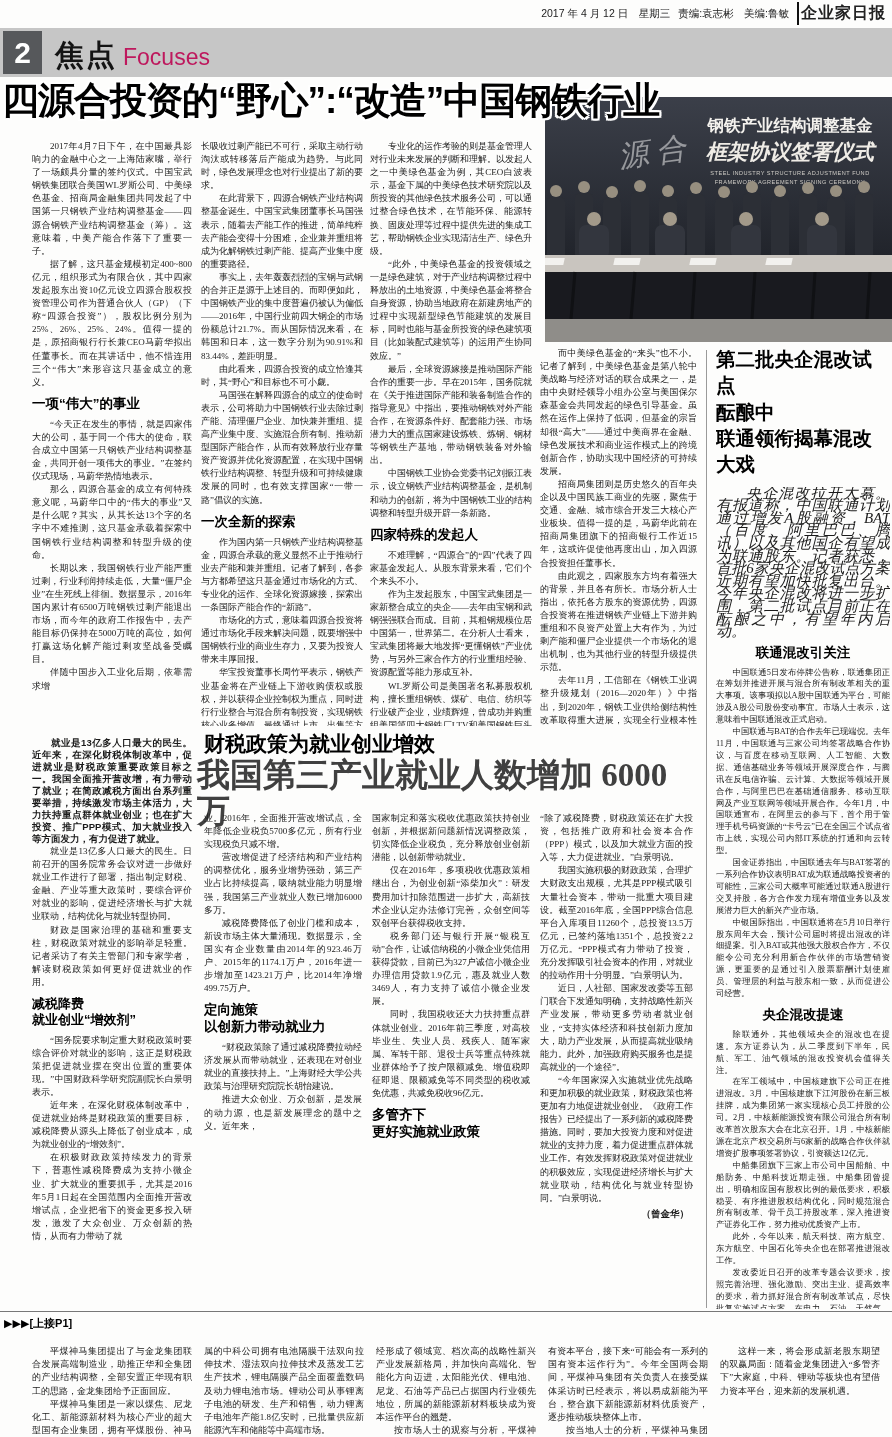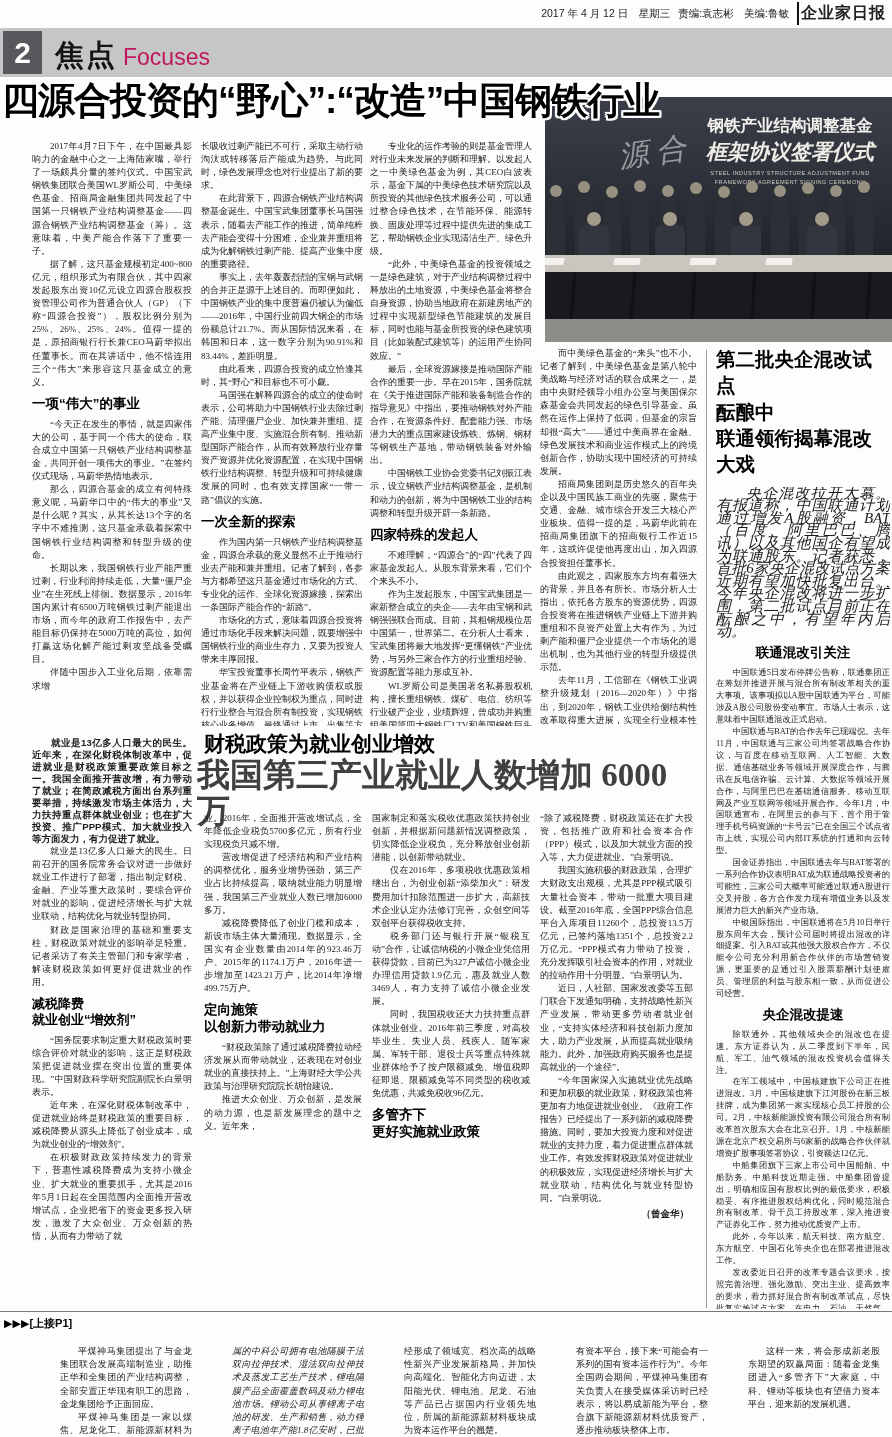--- a/index.html
+++ b/index.html
@@ -48,22 +48,22 @@
   #headline3{left:197px;top:757px;width:500px;font:900 33px/1.1 "Liberation Serif","DejaVu Serif",serif;color:#404040;}
   #a3sb{left:32px;top:737px;width:160px;height:573px;}
   #a3sb .t-h{font-size:13px;}
   #a3ca{left:204px;top:812px;width:158px;height:495px;}
   #a3cb{left:372px;top:812px;width:158px;height:495px;}
   #a3cc{left:540px;top:812px;width:153px;height:495px;}
   
   #hrule{left:0;top:1311px;width:892px;height:1px;background:#777;}
   #cont-marker{left:4px;top:1318px;font:bold 11px/1 "Liberation Sans","DejaVu Sans",sans-serif;color:#000;}
   .bcol{top:1345px;width:160px;height:92px;}
-  #a4c1{left:32px;} #a4c2{left:204px;font-style:italic;} #a4c3{left:376px;} #a4c4{left:548px;} #a4c5{left:720px;}
-  .bcol .t-p,.bcol .t-c{font-size:9px;line-height:13.2px;margin-left:28px;}
+  #a4c1{left:32px;} #a4c2{left:204px;} #a4c3{left:376px;} #a4c4{left:548px;} #a4c5{left:720px;}
+  .bcol .t-p,.bcol .t-c{font-size:9px;line-height:13.2px;}
 </style>
 </head>
 <body>
 
 <div class="abs" id="topbar">
   <span>2017 年 4 月 12 日　星期三</span>
   <span>责编:袁志彬　美编:鲁敏</span>
   <span id="masthead">企业家日报</span>
 </div>
 

